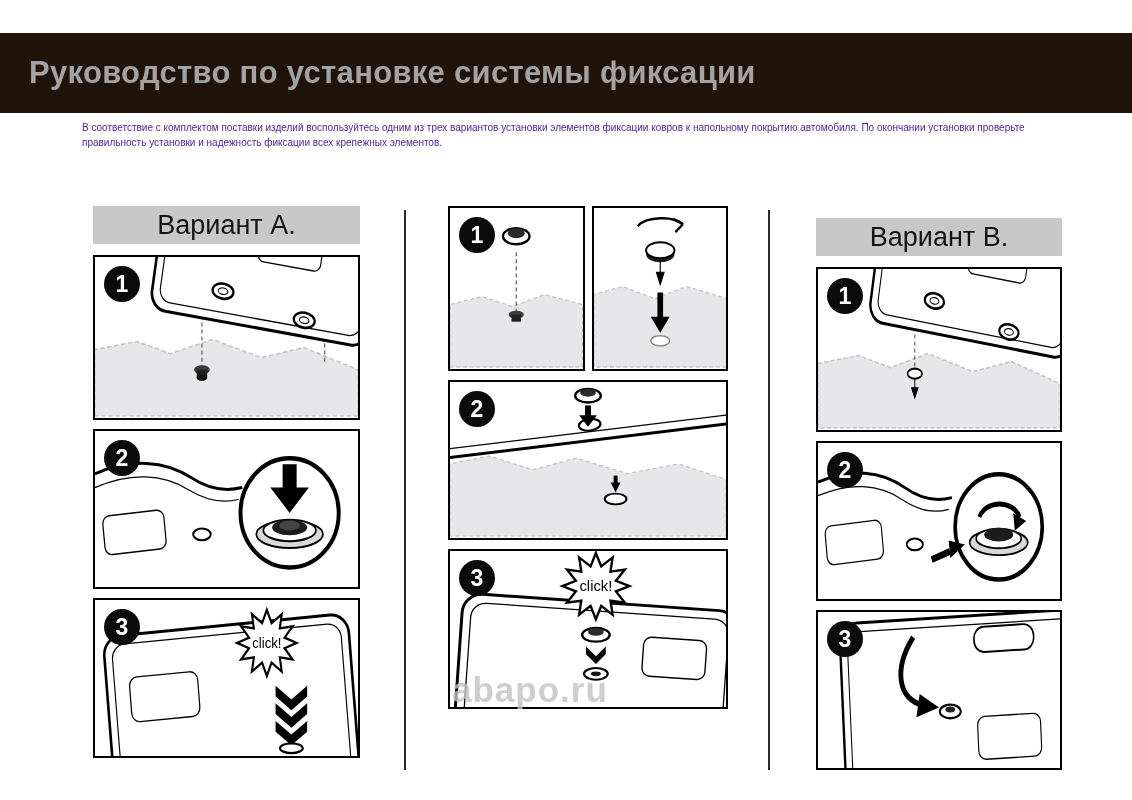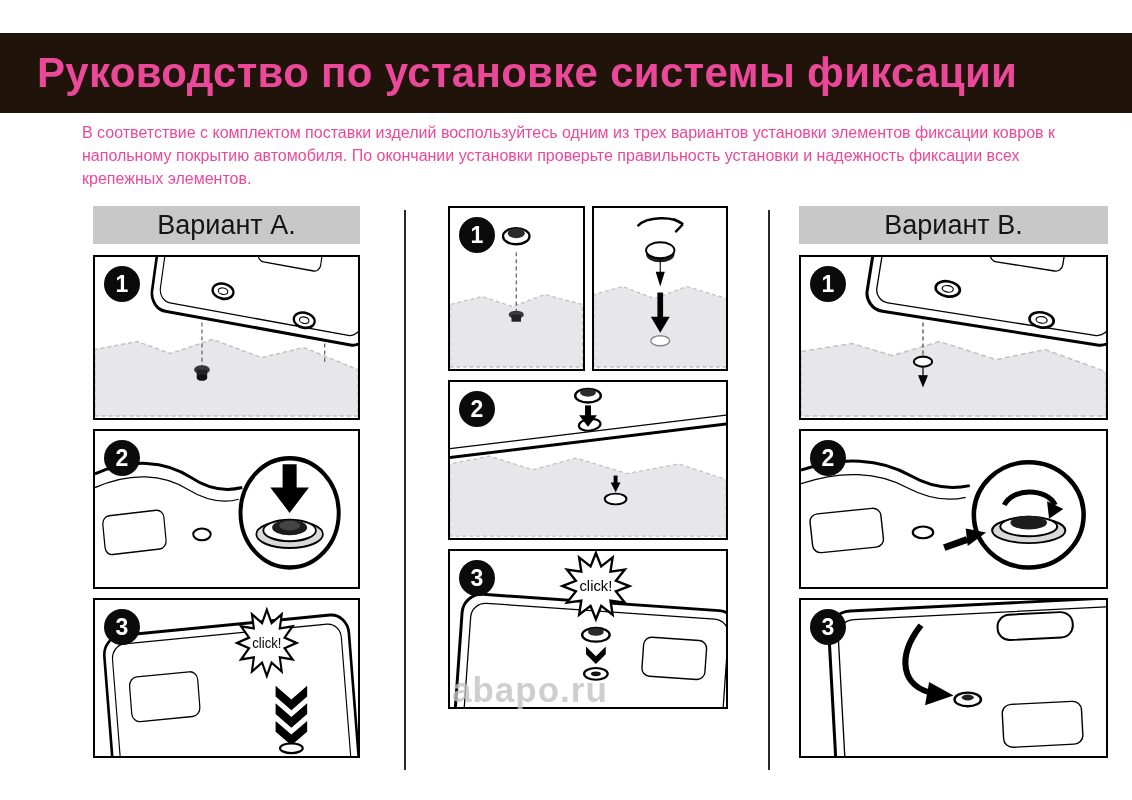--- a/index.html
+++ b/index.html
@@ -5,33 +5,33 @@
   * { box-sizing: border-box; }
   body { margin: 0; background: #fff; }
   .page {
     position: relative; width: 1132px; height: 800px; background: #ffffff;
     font-family: "Liberation Sans", sans-serif; overflow: hidden;
   }
   .title-bar {
     position: absolute; top: 33px; left: 0; width: 1132px; height: 80px;
     background: #20130a; display: flex; align-items: center; padding-left: 25px;
   }
-  .title-bar h1 { margin: 12px; color: #ec4899; font-size: 42px; font-weight: 700; letter-spacing: .3px; }
+  .title-bar h1 { margin: 4px; color: #a3a3a3; font-size: 31px; font-weight: 700; letter-spacing: .3px; }
   .intro {
     position: absolute; top: 121px; left: 82px; width: 1002px; margin: 0;
-    font-size: 16px; line-height: 1.45; color: #ec4899;
+    font-size: 10px; line-height: 1.45; color: #4c1d95;
   }
   .columns { position: absolute; top: 206px; left: 0; width: 1132px; height: 574px; }
   .divider { position: absolute; top: 4px; height: 560px; width: 2px; background: #2a2a2a; }
   .divider.d1 { left: 404px; }
   .divider.d2 { left: 768px; }
   .variant-column { position: absolute; top: 0; }
   .col-a { left: 85px; width: 275px; padding-left: 8px; }
   .col-b { left: 448px; width: 280px; }
-  .col-v { left: 799px; width: 309px; }
+  .col-v { left: 816px; width: 246px; margin-top: 12px; }
   .variant-header {
     height: 38px; background: #c8c8c8; display: flex; align-items: center;
     justify-content: center; margin-bottom: 11px;
   }
   .variant-header span { font-size: 27px; color: #141414; }
   .panel { position: relative; height: 160px; border: 2px solid #000; background: #fff; margin-bottom: 9px; overflow: hidden; }
   .panel.tall { height: 165px; }
   .panel-pair { display: flex; gap: 7px; margin-bottom: 9px; }
   .panel-pair .panel { flex: 1; margin-bottom: 0; height: 165px; }
   .panel svg { position: absolute; inset: 0; width: 100%; height: 100%; }

